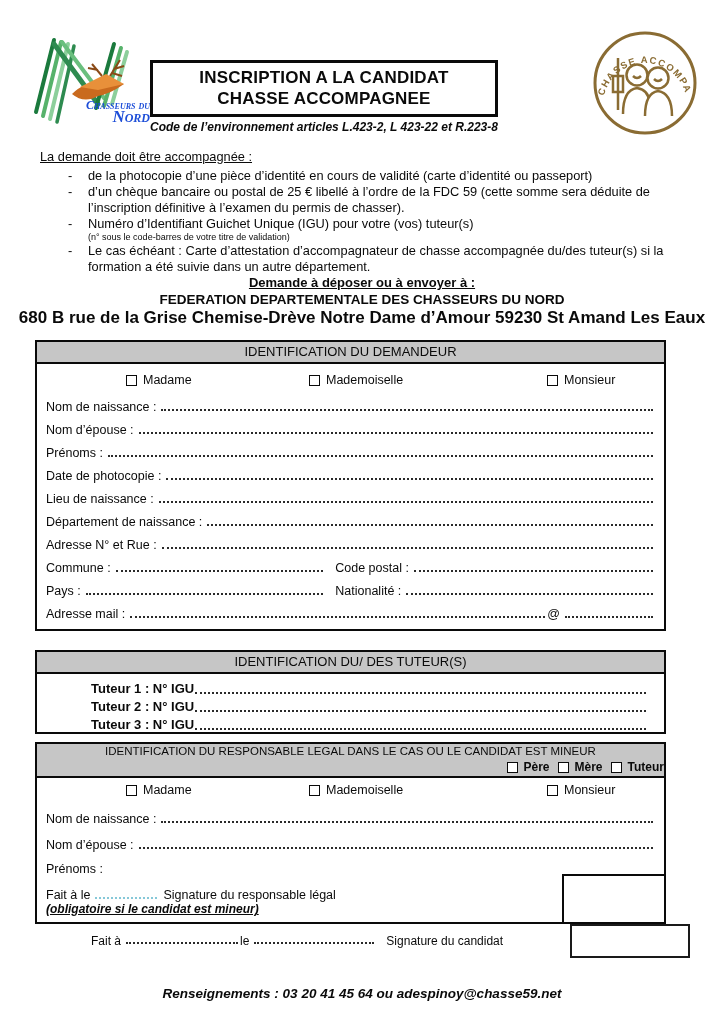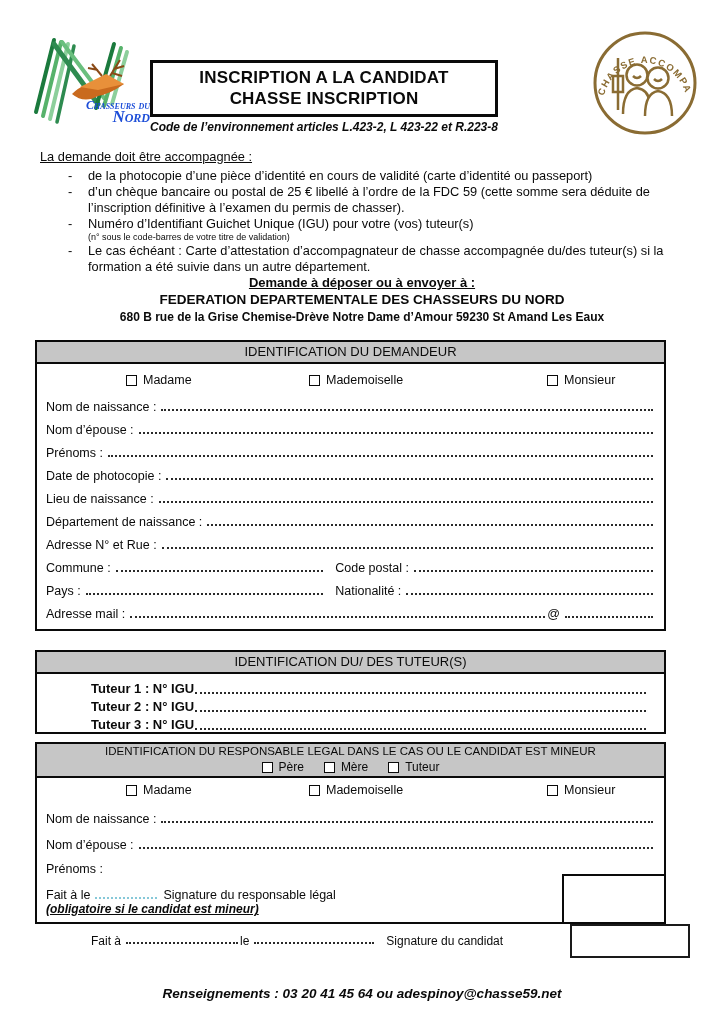--- a/index.html
+++ b/index.html
@@ -30,29 +30,29 @@
   .intro-heading { text-decoration: underline; margin-bottom: 3px; }
   .bullet { display: flex; }
   .bullet .marker { flex: 0 0 20px; margin-left: 28px; text-align: left; }
   .bullet .btxt { flex: 1; }
   .bullet .bnote { display: block; font-size: 9px; line-height: 11px; }
 
   
   .submit { position: absolute; left: 0; top: 274px; width: 724px; text-align: center; }
   .submit .s1 { font-weight: bold; text-decoration: underline; font-size: 13px; line-height: 17px; }
   .submit .s2 { font-weight: bold; font-size: 13.5px; line-height: 17px; }
-  .submit .s3 { font-weight: bold; font-size: 12px; line-height: 19px; }
+  .submit .s3 { font-weight: bold; font-size: 17px; line-height: 19px; }
 
   
   .section { position: absolute; left: 35px; width: 631px; border: 2px solid #0a0a0a; background: #fff; }
   .secbar { background: #c6c6c6; border-bottom: 2px solid #0a0a0a; text-align: center;
     font-size: 13px; padding: 2px 0 3px; }
   .secbar.small { font-size: 11.5px; padding: 1px 0 2px; }
-  .roles-row { display: flex; justify-content: center; gap: 20px; align-items: center;
-    font-size: 12px; padding: 1px 0 2px; }
+  .roles-row { display: flex; justify-content: flex-end; gap: 8px; align-items: center;
+    font-size: 12px; padding: 1px 0 2px; font-weight: bold; }
 
   .cb { display: inline-block; width: 11px; height: 11px; border: 1.6px solid #0a0a0a;
     background: #fff; margin-right: 6px; flex: 0 0 auto; }
   .civrow { display: flex; align-items: center; height: 22px; padding-left: 68px; font-size: 12.5px; }
   .civ { display: flex; align-items: center; }
   .civ.c1 { flex: 0 0 183px; margin-left: 12px; }
   .civ.c2 { flex: 0 0 238px; }
 
   .content1 { padding: 5px 9px 8px 9px; }
   .frow { display: flex; align-items: flex-end; height: 23px; font-size: 12.5px; }
@@ -116,21 +116,21 @@
   </svg>
   <span class="ltext">
     <span class="l1">Chasseurs du</span>
     <span class="l2">Nord</span>
   </span>
 </div>
 
 <div class="title-wrap">
   <div class="title-box">
     <div>INSCRIPTION A LA CANDIDAT</div>
-    <div>CHASSE INSCRIPTION</div>
+    <div>CHASSE ACCOMPAGNEE</div>
   </div>
   <div class="subtitle">Code de l’environnement articles L.423-2, L 423-22 et R.223-8</div>
 </div>
 
 <div class="logo-right">
   <svg viewBox="0 0 106 106" width="106" height="106">
     <circle cx="53" cy="53" r="50" fill="#ffffff" stroke="#8a6c33" stroke-width="3"></circle>
     <path id="arcTop" d="M 12 66 A 42 42 0 0 1 94 66" fill="none"></path>
     <text font-size="9.5" font-weight="bold" fill="#8a6c33" letter-spacing="1.5">
       <textPath href="#arcTop" startOffset="0">CHASSE ACCOMPAGNÉE</textPath>

